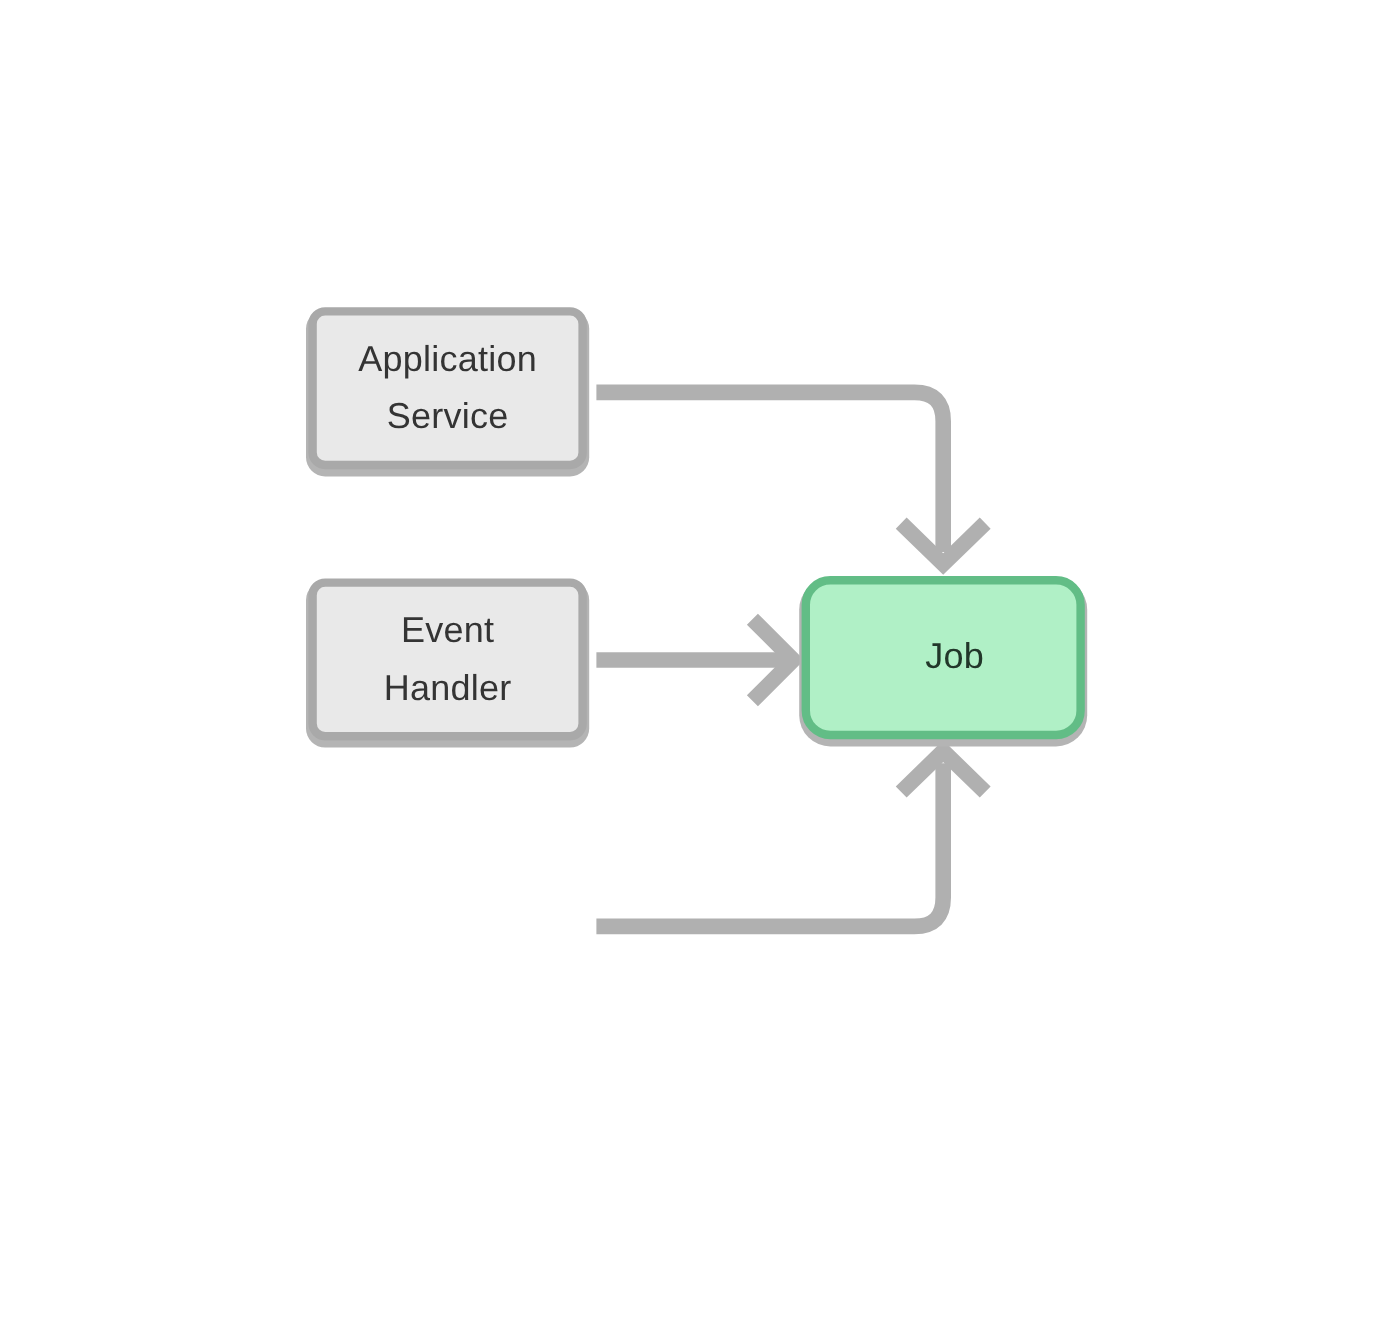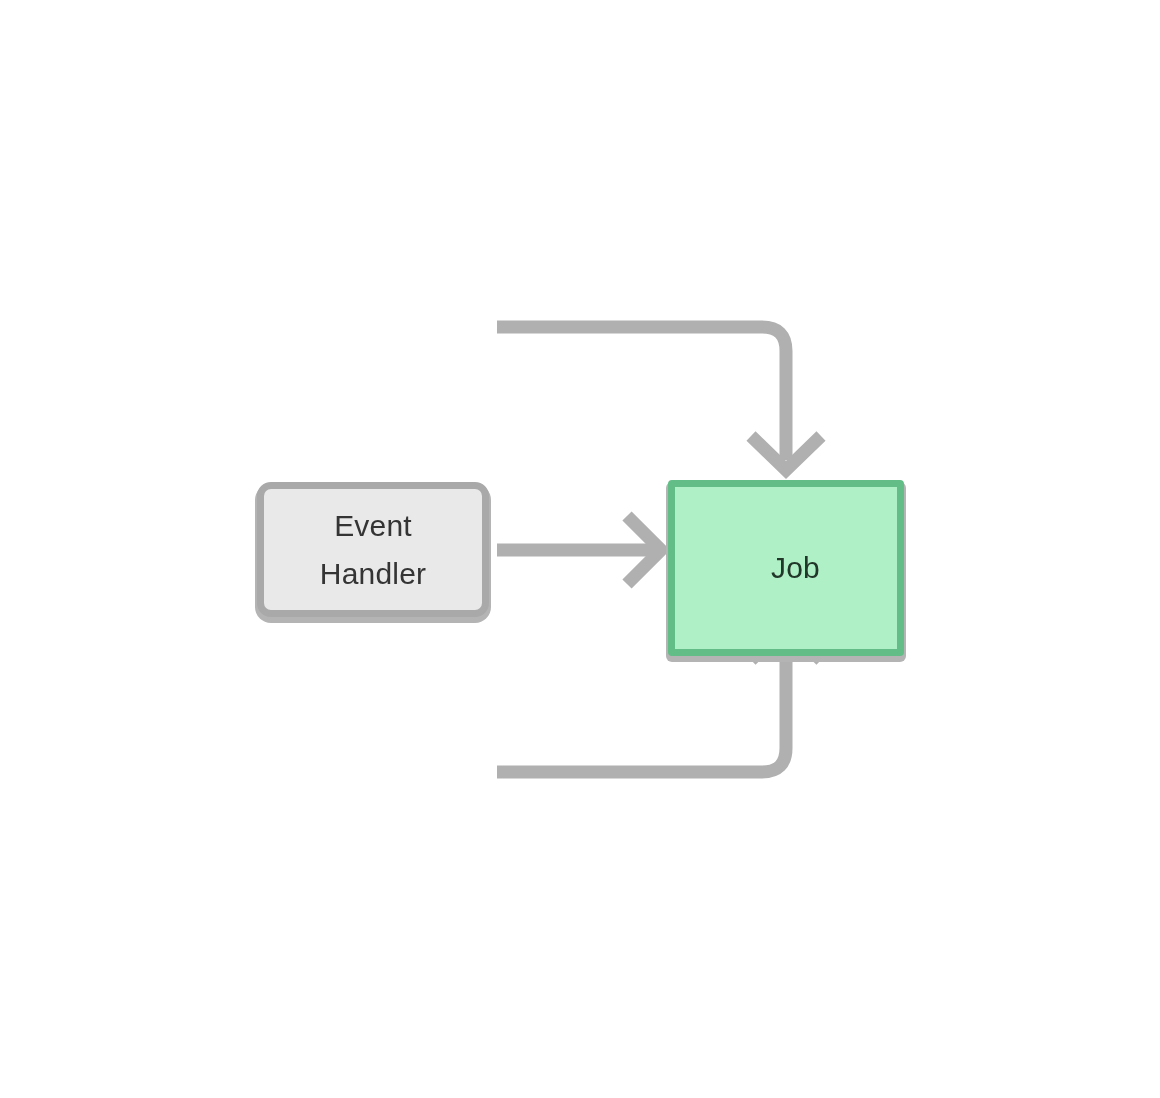--- a/index.html
+++ b/index.html
@@ -53,24 +53,24 @@
     color: var(--node_text);
     text-align: center;
     white-space: pre-line;
     letter-spacing: 0.2px;
   }
   .node--app-service  { left: 257px; top: 256px; }
   .node--event-handler{ left: 257px; top: 482px; }
   .node--scheduler    { left: 257px; top: 705px; }
   .node--target {
     left: 668px; top: 480px;
-    width: 236px; height: 176px;
+    width: 236px; height: 136px;
     background: var(--target_fill);
     border: 7px solid var(--target_border);
-    border-radius: 4px;
+    border-radius: 24px;
     padding-left: 19px;
   }
   .node--target .node-label { color: var(--target_text); }
 </style>
 </head>
 <body>
 
 <div class="canvas">
 
   <svg class="edges-layer" width="1160" height="1098" viewBox="0 0 1160 1098">
@@ -84,20 +84,24 @@
       <path class="edge" d="M 497 550 L 654 550"></path>
       <path class="edge" d="M 627 516 L 661 550 L 627 584"></path>
     </g>
 
     <g>
       <path class="edge" d="M 497 772 L 762 772 Q 786 772 786 748 L 786 636"></path>
       <path class="edge" d="M 751 660 L 786 626 L 821 660"></path>
     </g>
   </svg>
 
+  <div class="node node--app-service">
+    <div class="node-label">Application
+Service</div>
+  </div>
 
   <div class="node node--event-handler">
     <div class="node-label">Event
 Handler</div>
   </div>
 
 
   <div class="node node--target">
     <div class="node-label">Job</div>
   </div>

